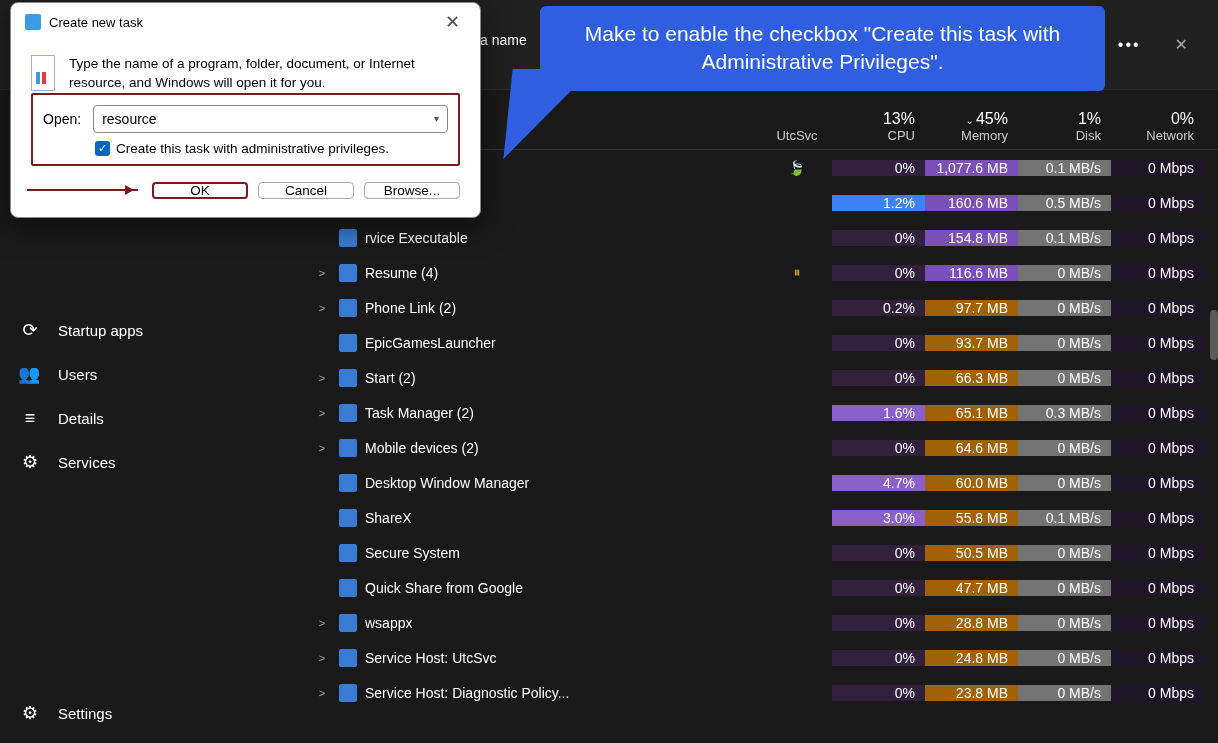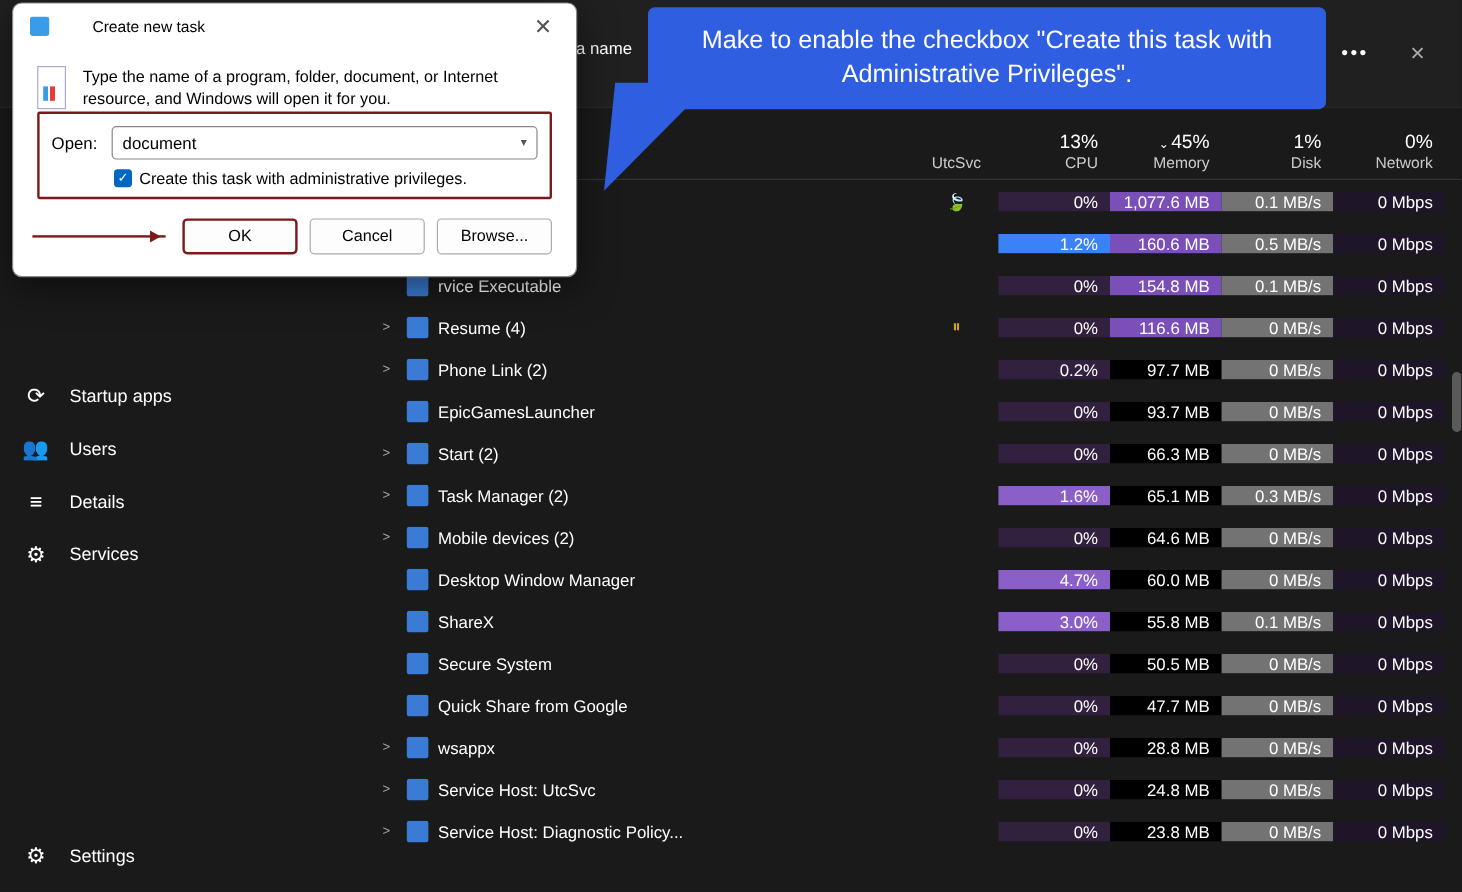--- a/index.html
+++ b/index.html
@@ -27,51 +27,51 @@
 .num-col .lab { color:#ccc; font-size:13px;}
 .mem-col .chev { font-size:10px; margin-right:2px;}
 .rows { overflow:hidden;}
 .row { display:flex; height:35px; align-items:center; font-size:14px;}
 .row .name { flex:1; display:flex; align-items:center; gap:8px; padding-left:8px; color:#fff; white-space:nowrap; overflow:hidden;}
 .row .arrow { width:18px; color:#aaa; font-size:11px; text-align:center;}
 .row .picon { width:18px; height:18px; background:#3a7bd5; border-radius:2px; flex:0 0 18px;}
 .row .st { width:70px; text-align:center; color:#4caf50;}
 .row .c { width:93px; text-align:right; padding-right:10px; background:#2a1838;}
 .row .c.cpu { background:#32203f;}
-.row .c.mem { background:#000000;}
+.row .c.mem { background:#a16207;}
 .row .c.cpu.hi { background:#3b82f6;}
 .row .c.mem.hi { background:#7a4fb8;}
 .row .c.cpu.xhi { background:#8a5fc8;}
 .row .c.dk { background:#737373;}
 .row .c.nt { background:#1f1528;}
 .scrollbar { position:absolute; right:0; top:220px; width:8px; height:50px; background:#5a5a5a; border-radius:4px;}
 
 
 .dialog { position:absolute; left:10px; top:2px; width:471px; background:#fff; color:#000; border:1px solid #888; border-radius:8px; box-shadow:0 8px 30px rgba(0,0,0,.5); z-index:10;}
 .dlg-title { display:flex; align-items:center; padding:8px 14px; font-size:13px;}
 .dlg-title .ticon { width:16px; height:16px; background:#3a9be8; margin-right:8px; border-radius:2px;}
-.dlg-title .t { flex:1;margin-left:28px;}
+.dlg-title .t { flex:1;}
 .dlg-x { color:#555; font-size:18px; padding:0 6px;}
 .dlg-body { padding:14px 20px 18px;}
 .dlg-top { display:flex; gap:14px; align-items:flex-start; }
 .run-icon { width:36px; height:36px; border:1px solid #aac; background:#fff; position:relative;}
 .run-icon::after { content:""; position:absolute; left:4px; right:4px; bottom:6px; height:12px; background:linear-gradient(90deg,#3a9be8 0%,#3a9be8 30%,transparent 30%, transparent 40%, #e83a3a 40%, #e83a3a 70%, transparent 70%);}
 .dlg-desc { font-size:13.5px; line-height:1.4; color:#000;}
 .dlg-open-box { border:2.5px solid #7a1a1a; border-radius:2px; padding:10px 10px 8px; margin-bottom:16px;}
 .open-row { display:flex; align-items:center; gap:12px; margin-bottom:8px;}
 .open-label { font-size:14px;}
 .open-input { flex:1; border:1px solid #888; border-radius:4px; height:28px; padding:3px 8px; font-size:14px; display:flex; align-items:center; justify-content:space-between;}
 .open-input .dd { color:#555; font-size:10px;}
 .chk-row { display:flex; align-items:center; gap:6px; padding-left:52px;}
 .chk { width:15px; height:15px; background:#0067c0; border-radius:3px; display:flex; align-items:center; justify-content:center; color:#fff; font-size:11px;}
 .chk-label { font-size:13.5px;}
 .dlg-btns { display:flex; gap:10px; justify-content:flex-end; align-items:center;}
 .arrow-to-ok { flex:1; height:2px; background:#7a1a1a; position:relative; margin-right:4px; margin-left:-4px;}
 .arrow-to-ok::after { content:""; position:absolute; right:-1px; top:-4px; border:5px solid transparent; border-left:9px solid #7a1a1a;}
-.dbtn { width:96px; height:30px; border:1px solid #aaa; background:#fdfdfd; border-radius:4px; font-size:13.5px; display:flex; align-items:center; justify-content:center;}
+.dbtn { width:96px; height:17px; border:1px solid #aaa; background:#fdfdfd; border-radius:4px; font-size:13.5px; display:flex; align-items:center; justify-content:center;}
 .dbtn.ok { border:2.5px solid #7a1a1a;}
 
 
 .callout { position:absolute; left:540px; top:6px; width:565px; background:#2f5fe0; color:#fff; border-radius:6px; padding:14px 18px; font-size:21px; text-align:center; z-index:20; line-height:1.35;}
 .callout .tail { position:absolute; left:-42px; bottom:-68px; width:0; height:0; border-top:90px solid #2f5fe0; border-left:20px solid transparent; border-right:60px solid transparent; transform:skewX(-18deg);}
 </style>
 </head>
 <body>
 
 <div class="taskman">
@@ -354,21 +354,21 @@
   </div>
   <div class="dlg-body">
     <div class="dlg-top">
       <div class="run-icon"></div>
       <div class="dlg-desc">Type the name of a program, folder, document, or Internet resource, and Windows will open it for you.</div>
     </div>
     <div class="dlg-open-box">
       <div class="open-row">
         <span class="open-label">Open:</span>
         <div class="open-input">
-          <span>document</span>
+          <span>resource</span>
           <span class="dd">▾</span>
         </div>
       </div>
       <div class="chk-row">
         <span class="chk">✓</span>
         <span class="chk-label">Create this task with administrative privileges.</span>
       </div>
     </div>
     <div class="dlg-btns">
       <div class="arrow-to-ok"></div>

